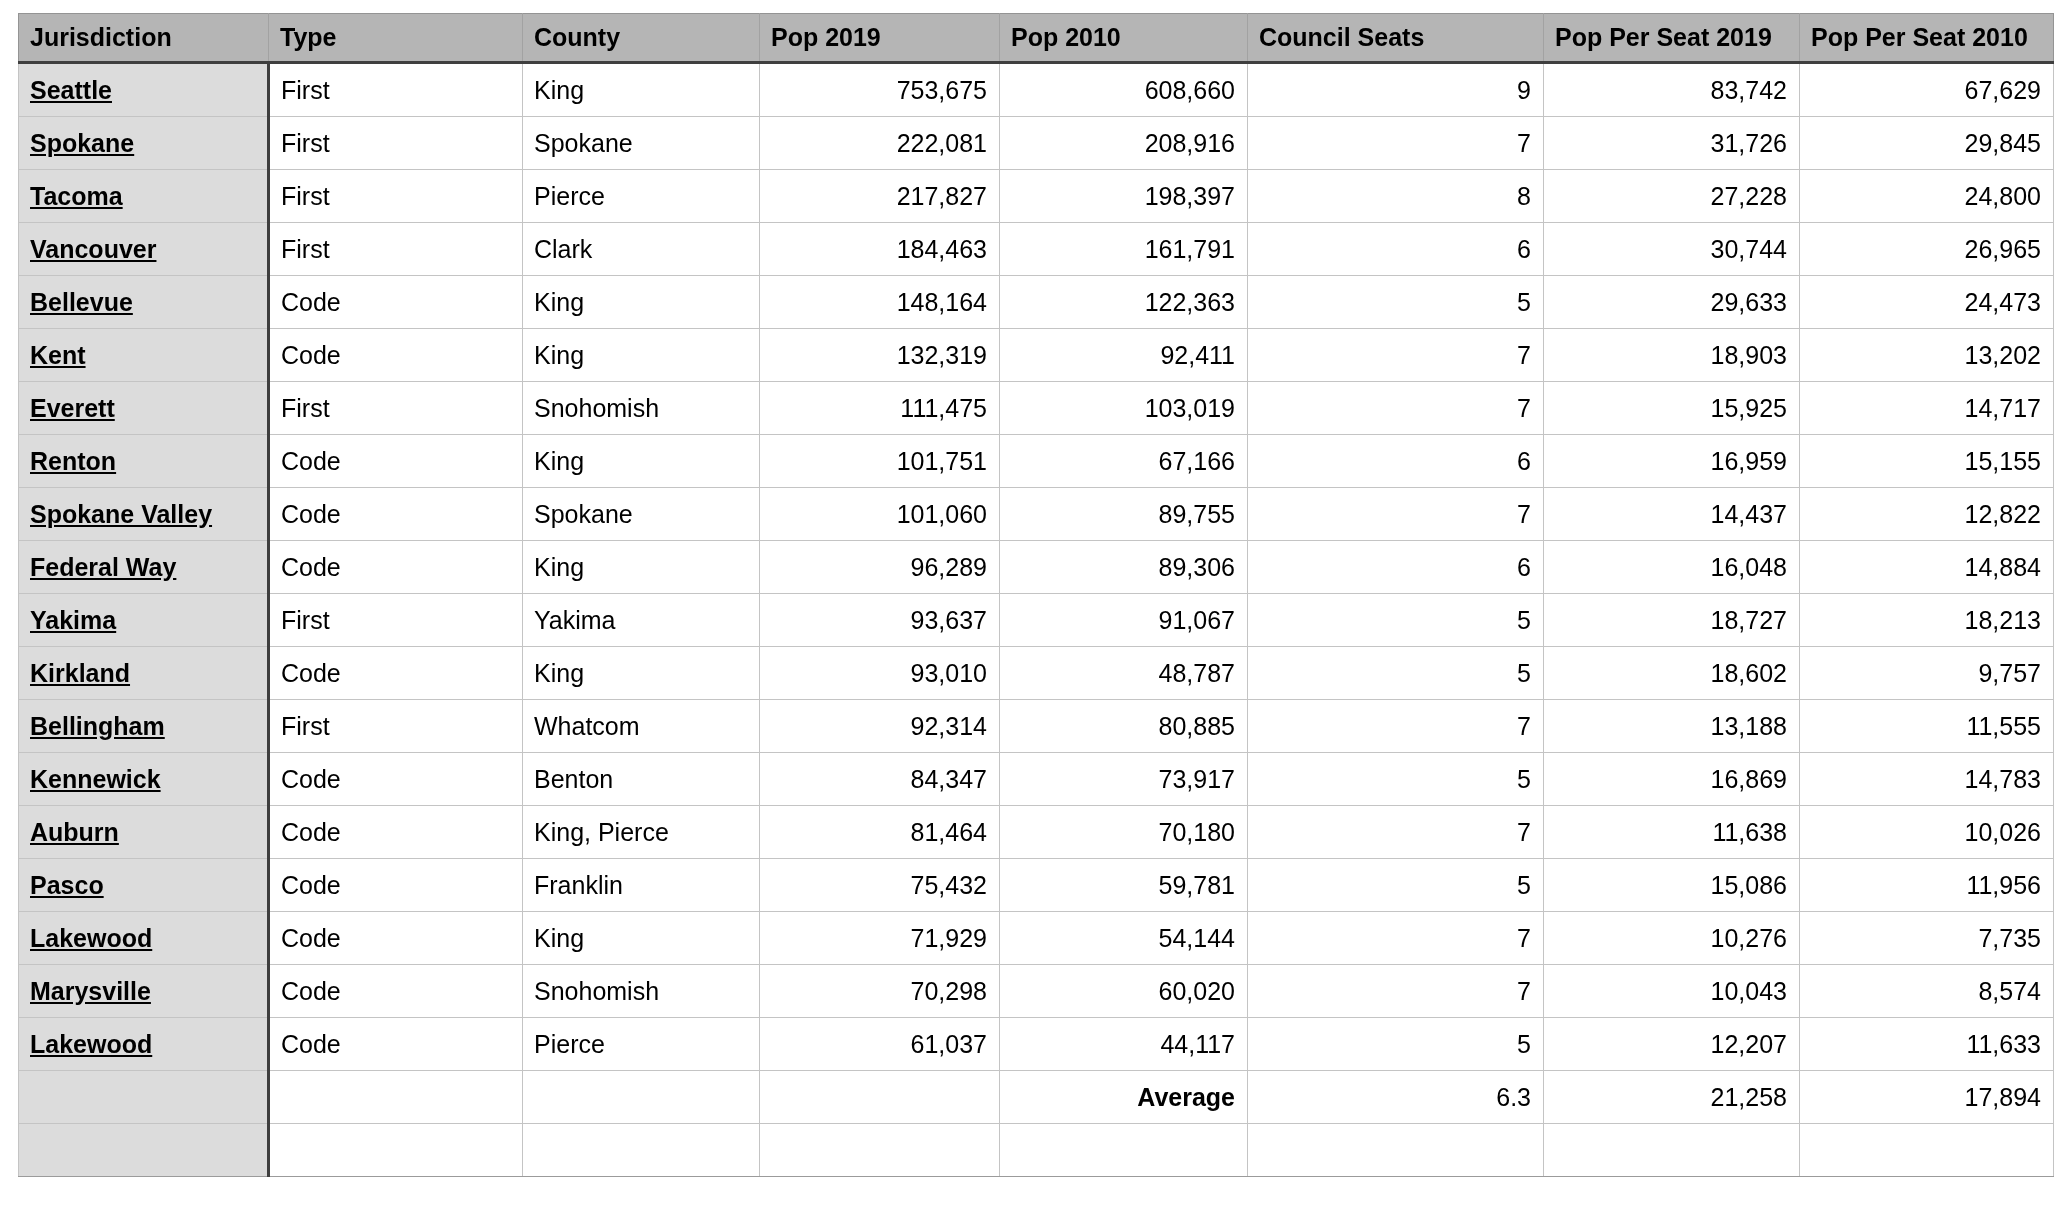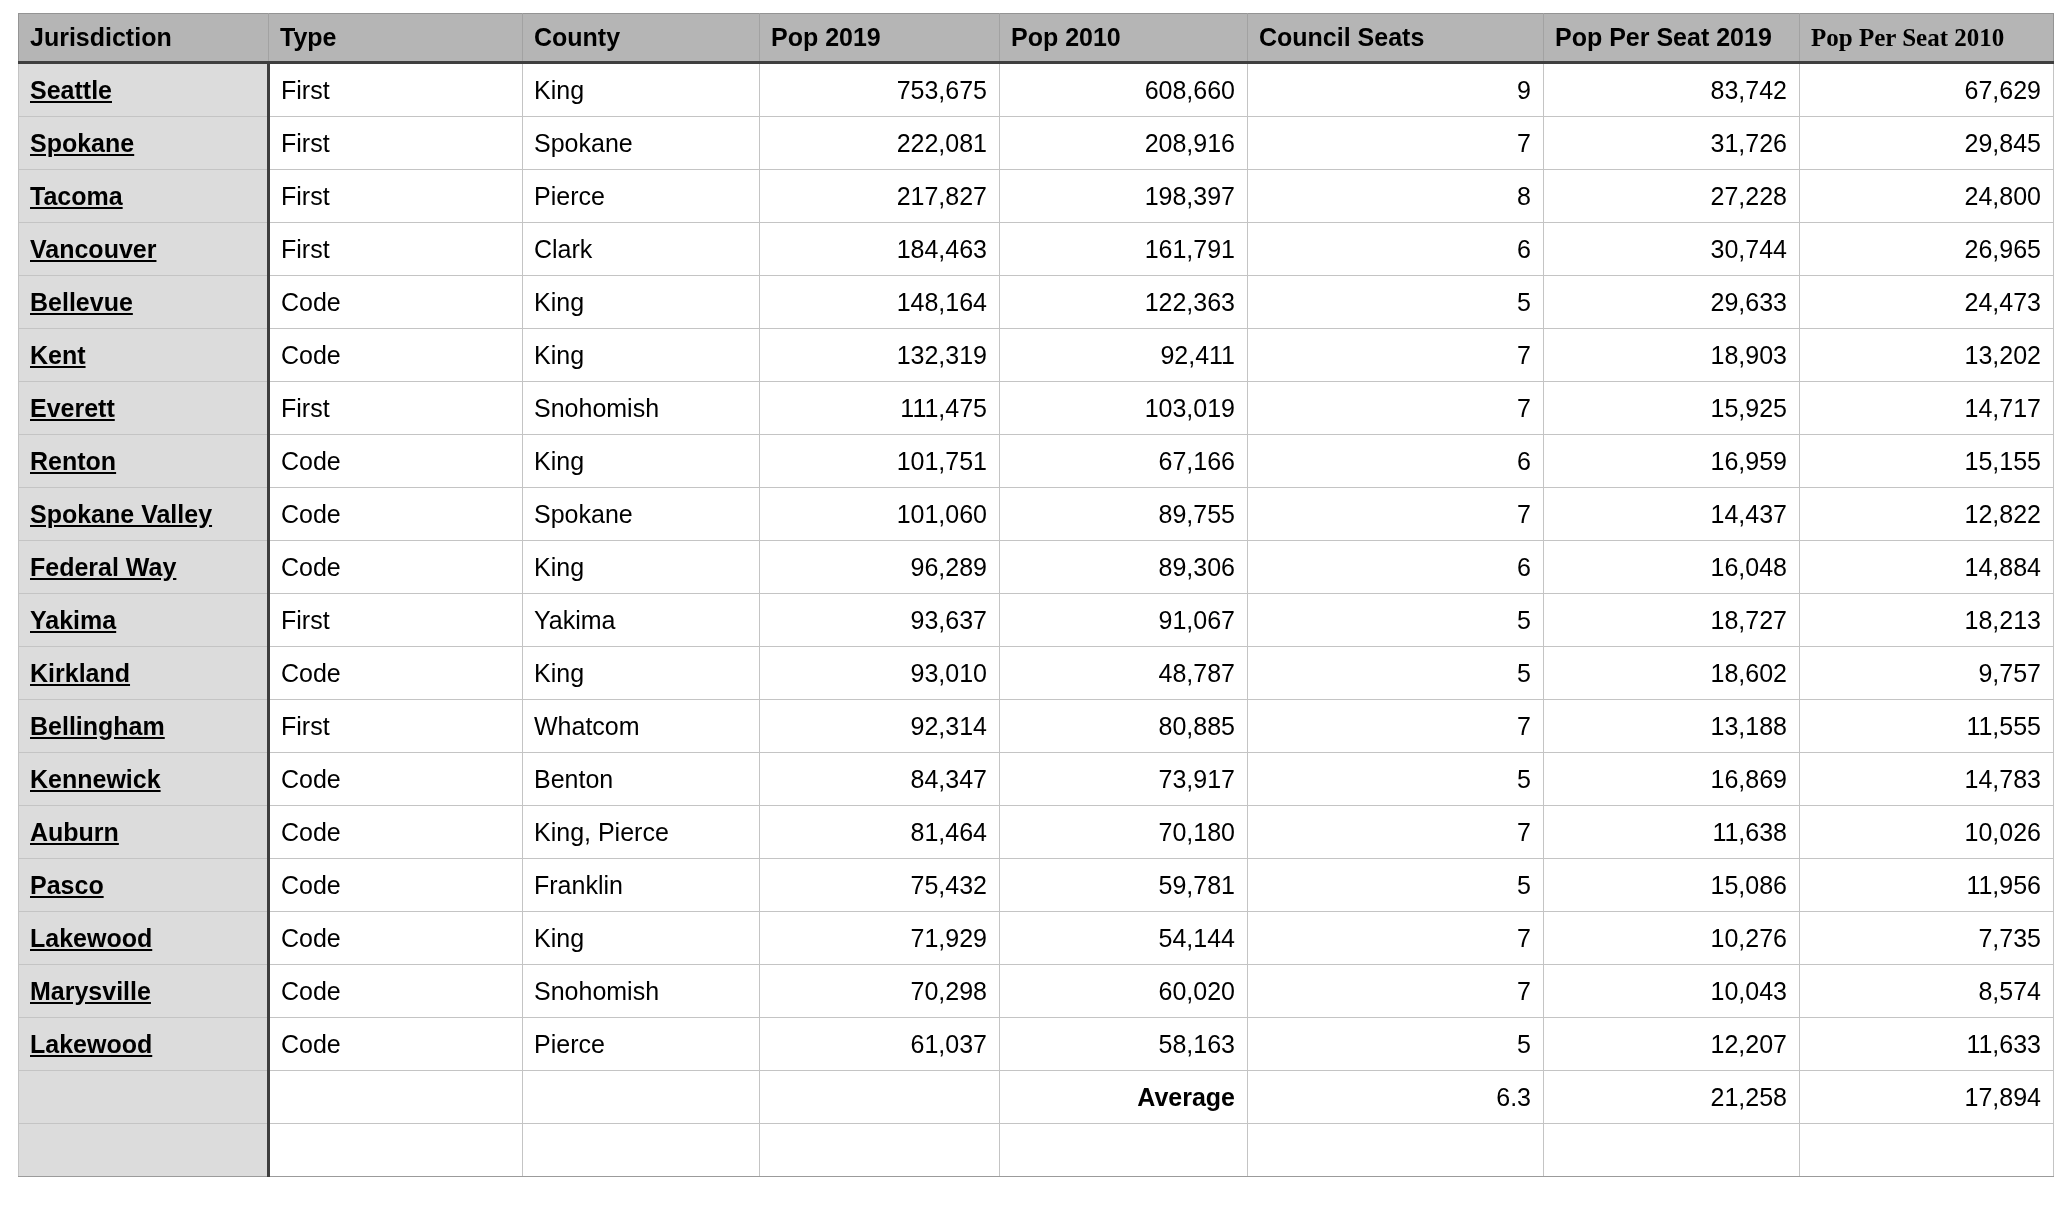--- a/index.html
+++ b/index.html
@@ -34,21 +34,21 @@
     text-align: left;
     height: 47px;
     padding: 0 12px 0 11px;
     border-bottom: 3px solid #3f3f3f;
     border-left: 1px solid #a2a2a2;
     border-right: 1px solid #a2a2a2;
     white-space: nowrap;
     overflow: hidden;
   }
   thead th:first-child { border-left: none; }
-  thead th:last-child  { border-right: none; font-family: Liberation Serif, serif; }
+  thead th:last-child  { border-right: none; }
 
   
   tbody td {
     height: 52px;
     padding: 0 12px 0 11px;
     border: 1px solid #c4c4c4;
     background: #ffffff;
     white-space: nowrap;
     overflow: hidden;
     font-weight: 400;
@@ -276,21 +276,21 @@
           <td class="right">60,020</td>
           <td class="right">7</td>
           <td class="right">10,043</td>
           <td class="right">8,574</td>
         </tr>
         <tr>
           <td class="left rowhead">Lakewood</td>
           <td class="left">Code</td>
           <td class="left">Pierce</td>
           <td class="right">61,037</td>
-          <td class="right">58,163</td>
+          <td class="right">44,117</td>
           <td class="right">5</td>
           <td class="right">12,207</td>
           <td class="right">11,633</td>
         </tr>
         <tr>
           <td class="left rowhead"></td>
           <td class="left"></td>
           <td class="left"></td>
           <td class="right"></td>
           <td class="right summary-label">Average</td>

